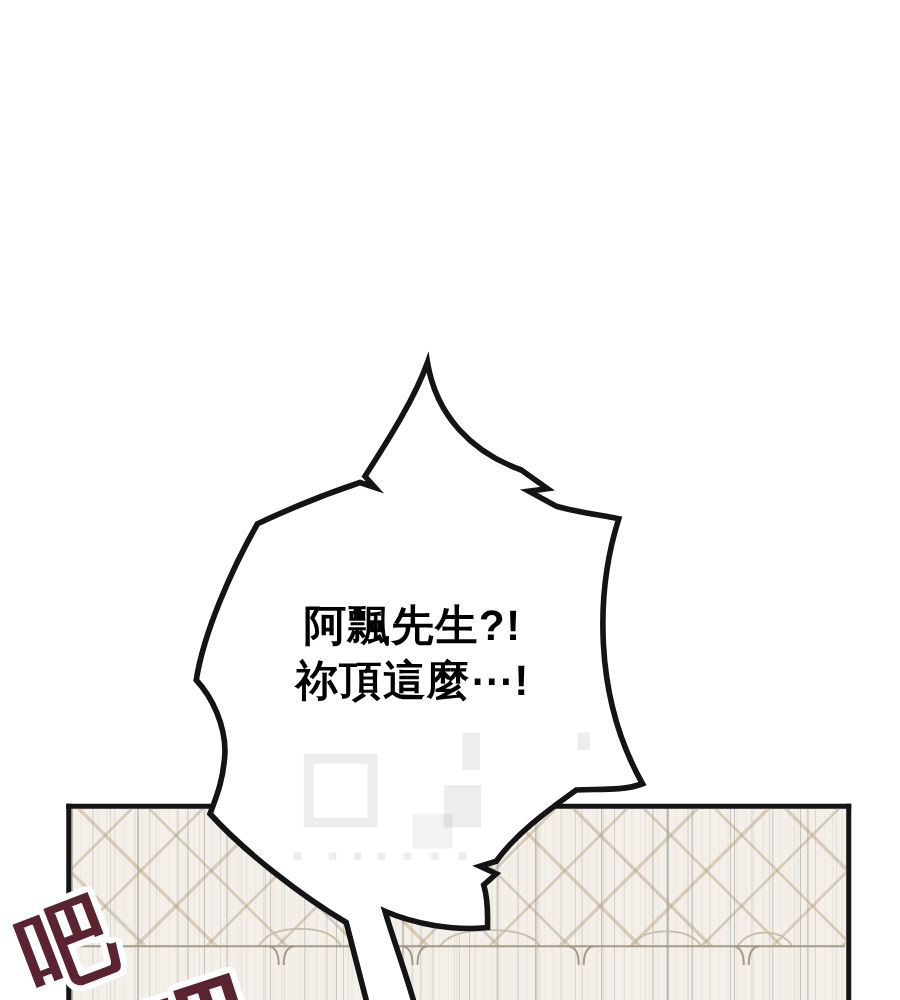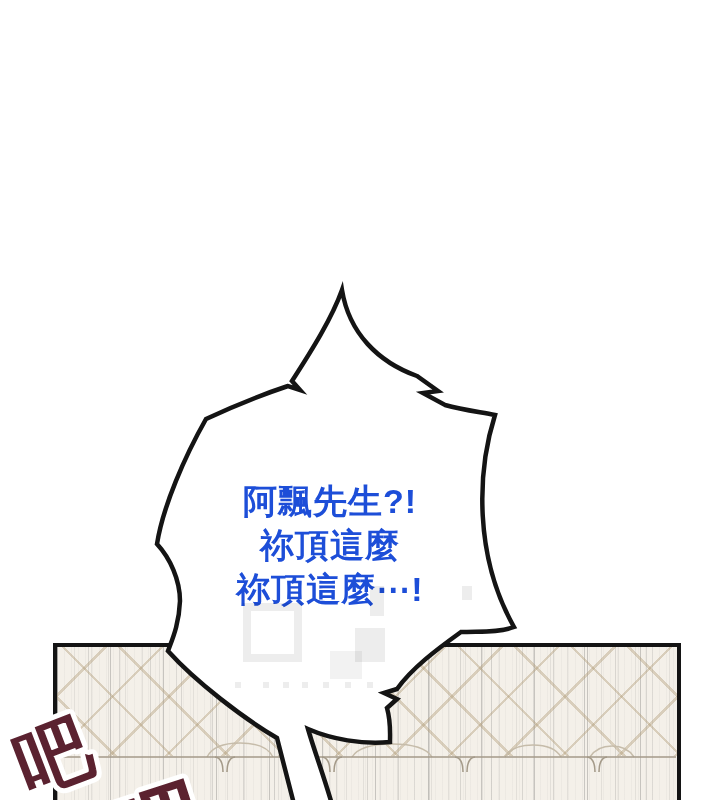--- a/index.html
+++ b/index.html
@@ -23,21 +23,21 @@
     background-image:
       repeating-linear-gradient(45deg, rgba(172,150,112,.38) 0 2.5px, transparent 2.5px 40px),
       repeating-linear-gradient(-45deg, rgba(172,150,112,.38) 0 2.5px, transparent 2.5px 40px);
   }
   
   .overlay{position:absolute;left:0;top:0;width:720px;height:800px;}
   
   .speech-text{
     position:absolute;left:170px;top:479px;width:320px;
     text-align:center;font-size:34px;line-height:44px;font-weight:600;
-    color:#1d4ed8;letter-spacing:1px;white-space:nowrap;
+    color:#000000;letter-spacing:1px;white-space:nowrap;
   }
   
   .watermark{position:absolute;left:0;top:0;width:720px;height:800px;pointer-events:none;}
   .wm{position:absolute;background:rgba(0,0,0,.07);}
   .wm.hollow{background:transparent;border:8px solid rgba(0,0,0,.07);}
   .wm.lighter{background:rgba(0,0,0,.05);}
   .wm.dot{width:6px;height:6px;top:682px;}
 </style>
 </head>
 <body>
@@ -87,21 +87,20 @@
          C 312,350 332,318 342,290 Z" fill="#ffffff" stroke="#141414" stroke-width="4.5" stroke-linejoin="miter" stroke-miterlimit="6"></path>
 
     <g font-family="Liberation Sans, sans-serif" font-weight="bold" fill="#5b2230" stroke="#ffffff" stroke-width="10" paint-order="stroke" stroke-linejoin="round">
       <text x="0" y="0" font-size="74" transform="translate(28,793) rotate(-21)">吧</text>
       <text x="0" y="0" font-size="92" transform="translate(126,874) rotate(-18)">吧</text>
     </g>
   </svg>
 
   <div class="speech-text">
     <div>阿飄先生?!</div>
-    <div>祢頂這麼</div>
     <div>祢頂這麼⋯!</div>
   </div>
 
   <div class="watermark">
     <div class="wm hollow" style="left:243px;top:603px;width:43px;height:43px;"></div>
     <div class="wm" style="left:370px;top:586px;width:14px;height:30px;"></div>
     <div class="wm" style="left:355px;top:628px;width:30px;height:34px;"></div>
     <div class="wm lighter" style="left:330px;top:651px;width:32px;height:28px;"></div>
     <div class="wm" style="left:462px;top:586px;width:10px;height:14px;"></div>
     <div class="wm dot" style="left:235px;"></div>

